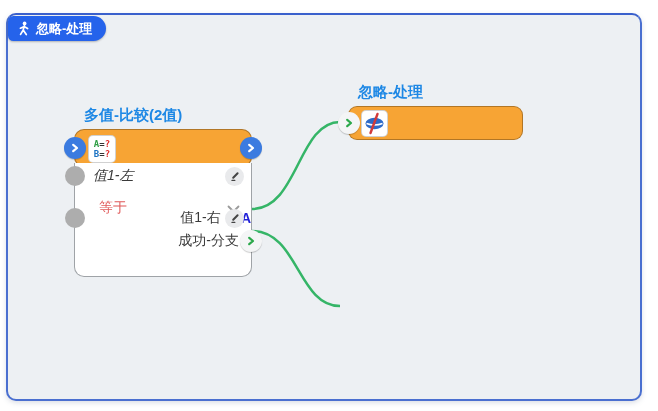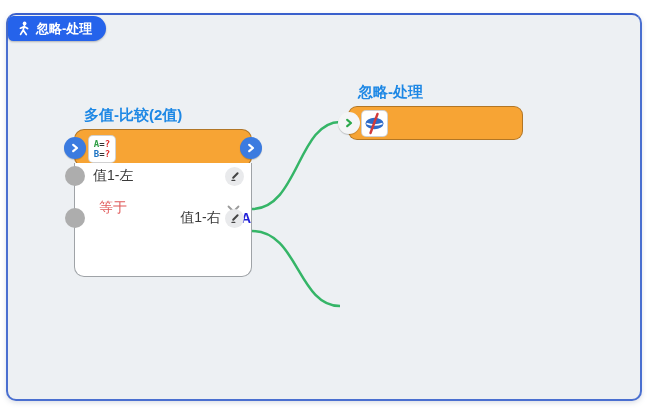--- a/index.html
+++ b/index.html
@@ -104,21 +104,21 @@
       </div>
       <div class="port blue" style="right:-11px; top:7px;">
         <svg width="10" height="10" viewBox="0 0 10 10">
           <path d="M3.2 1.8 L7 5 L3.2 8.2" stroke="#fff" stroke-width="2.2" fill="none" stroke-linecap="round" stroke-linejoin="round"></path>
         </svg>
       </div>
     </div>
 
     <div class="body">
 
-      <div class="row" style="top:2px; padding-left:18px;">
+      <div class="row" style="top:2px; padding-left:18px;font-style:italic;">
         <div class="port gray" style="left:-10px; top:1px; position:absolute;"></div>
         <span>值1-左</span>
         <div class="editbtn">
           <svg width="12" height="12" viewBox="0 0 12 12">
             <path d="M4.2 7.8 L8.6 3.2" stroke="#444" stroke-width="2" stroke-linecap="round"></path>
             <path d="M3 10.4 L5.8 10.4" stroke="#444" stroke-width="1.3" stroke-linecap="round"></path>
           </svg>
         </div>
       </div>
 
@@ -135,20 +135,28 @@
         <span style="margin:0 6px; color:#555;">=</span>
         <span style="color:#2121d8; font-weight:bold;">A</span>
         <div class="editbtn">
           <svg width="12" height="12" viewBox="0 0 12 12">
             <path d="M4.2 7.8 L8.6 3.2" stroke="#444" stroke-width="2" stroke-linecap="round"></path>
             <path d="M3 10.4 L5.8 10.4" stroke="#444" stroke-width="1.3" stroke-linecap="round"></path>
           </svg>
         </div>
       </div>
 
+      <div class="row branch-row" style="top:67px;">
+        <span>成功-分支</span>
+        <div class="port light" style="right:-11px; top:0; position:absolute;">
+          <svg width="10" height="10" viewBox="0 0 10 10">
+            <path d="M3.2 1.8 L7 5 L3.2 8.2" stroke="#2ba84a" stroke-width="2.2" fill="none" stroke-linecap="round" stroke-linejoin="round"></path>
+          </svg>
+        </div>
+      </div>
 
     </div>
   </div>
 
   <div class="node n-ignore">
     <div class="node-title">忽略-处理</div>
     <div class="header orange">
       <div class="port light" style="left:-11px; top:5px;">
         <svg width="10" height="10" viewBox="0 0 10 10">
           <path d="M3.2 1.8 L7 5 L3.2 8.2" stroke="#2ba84a" stroke-width="2.2" fill="none" stroke-linecap="round" stroke-linejoin="round"></path>

